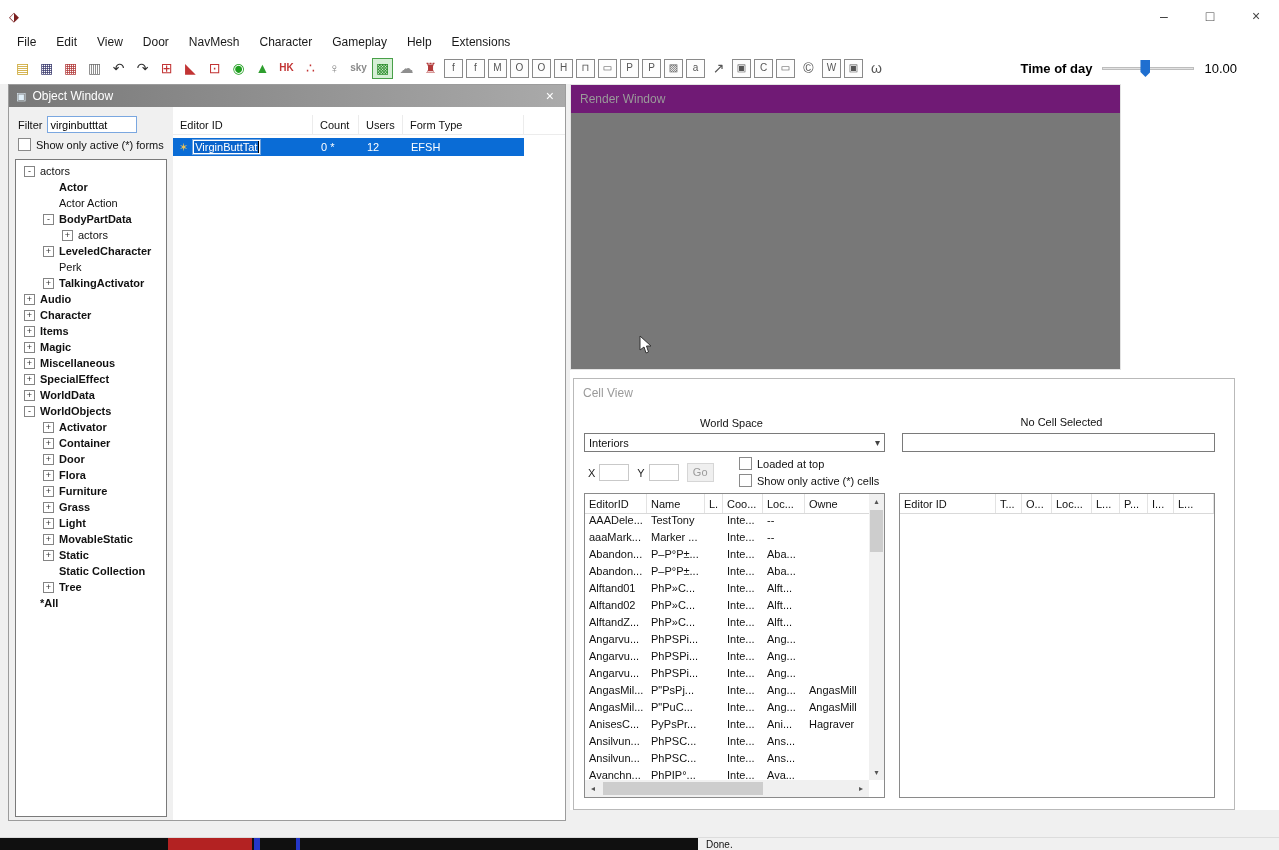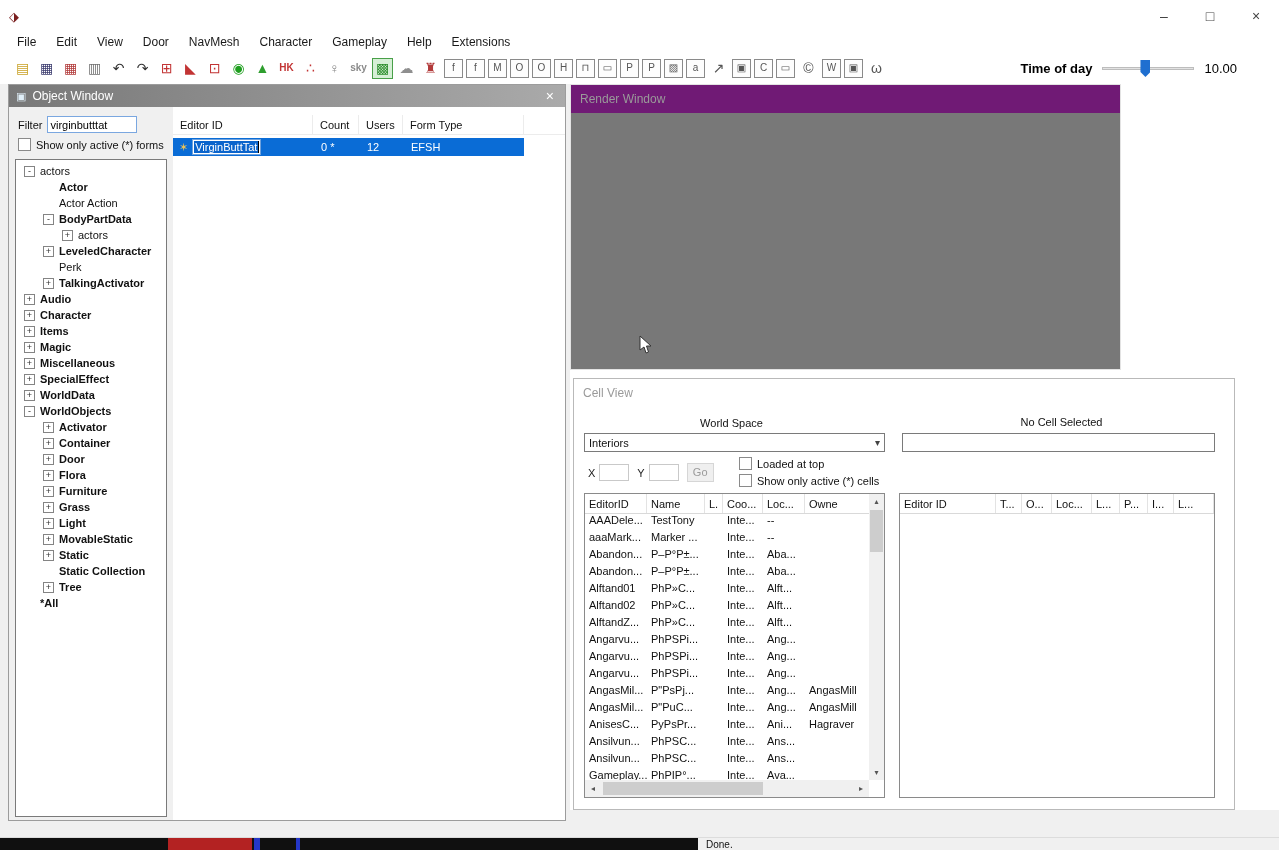--- a/index.html
+++ b/index.html
@@ -516,21 +516,21 @@
           </div>
           <div class="cv-row">
             <div class="cv-cell" style="width: 62px;">Ansilvun...</div>
             <div class="cv-cell" style="width: 58px;">PhPSC...</div>
             <div class="cv-cell" style="width: 18px;"></div>
             <div class="cv-cell" style="width: 40px;">Inte...</div>
             <div class="cv-cell" style="width: 42px;">Ans...</div>
             <div class="cv-cell" style="width: 66px;"></div>
           </div>
           <div class="cv-row">
-            <div class="cv-cell" style="width: 62px;">Gameplay...</div>
+            <div class="cv-cell" style="width: 62px;">Avanchn...</div>
             <div class="cv-cell" style="width: 58px;">PhPIP°...</div>
             <div class="cv-cell" style="width: 18px;"></div>
             <div class="cv-cell" style="width: 40px;">Inte...</div>
             <div class="cv-cell" style="width: 42px;">Ava...</div>
             <div class="cv-cell" style="width: 66px;"></div>
           </div>
         </div>
       <div class="vscroll">
         <div class="arr">▴</div>
         <div class="thumb"></div>

